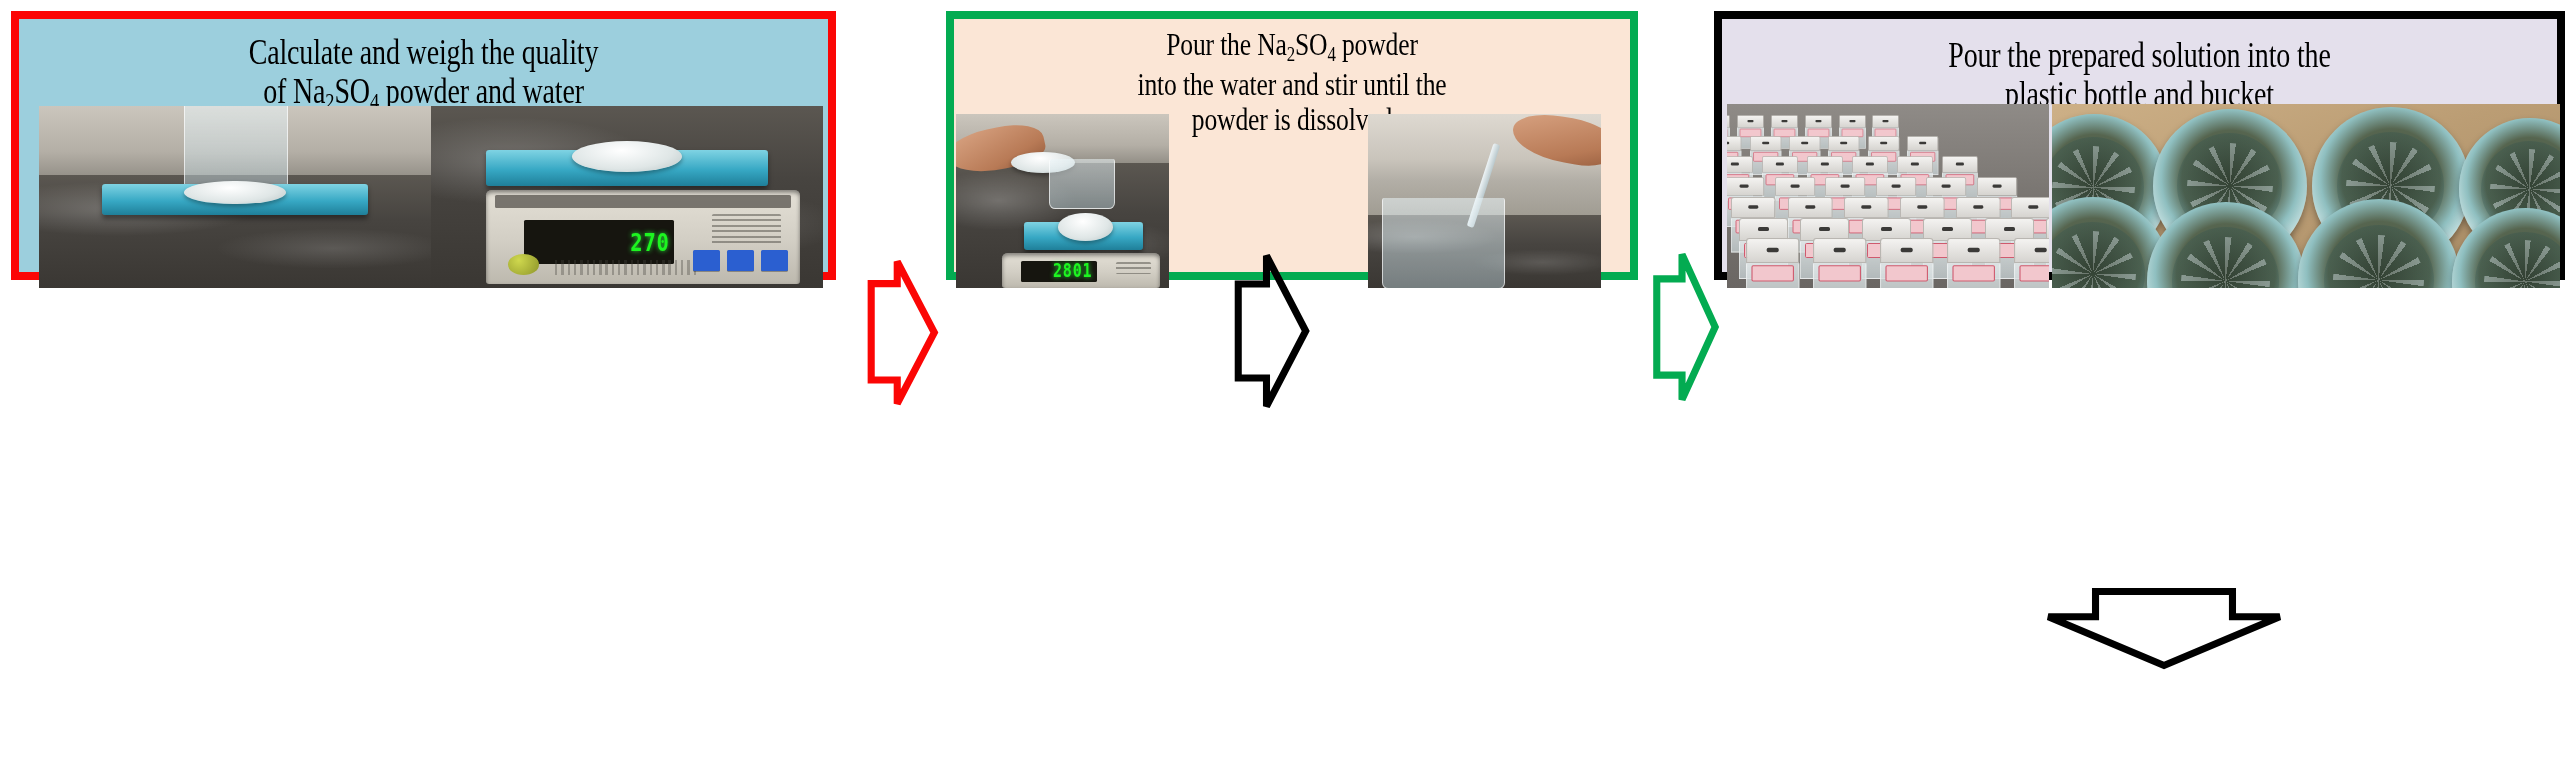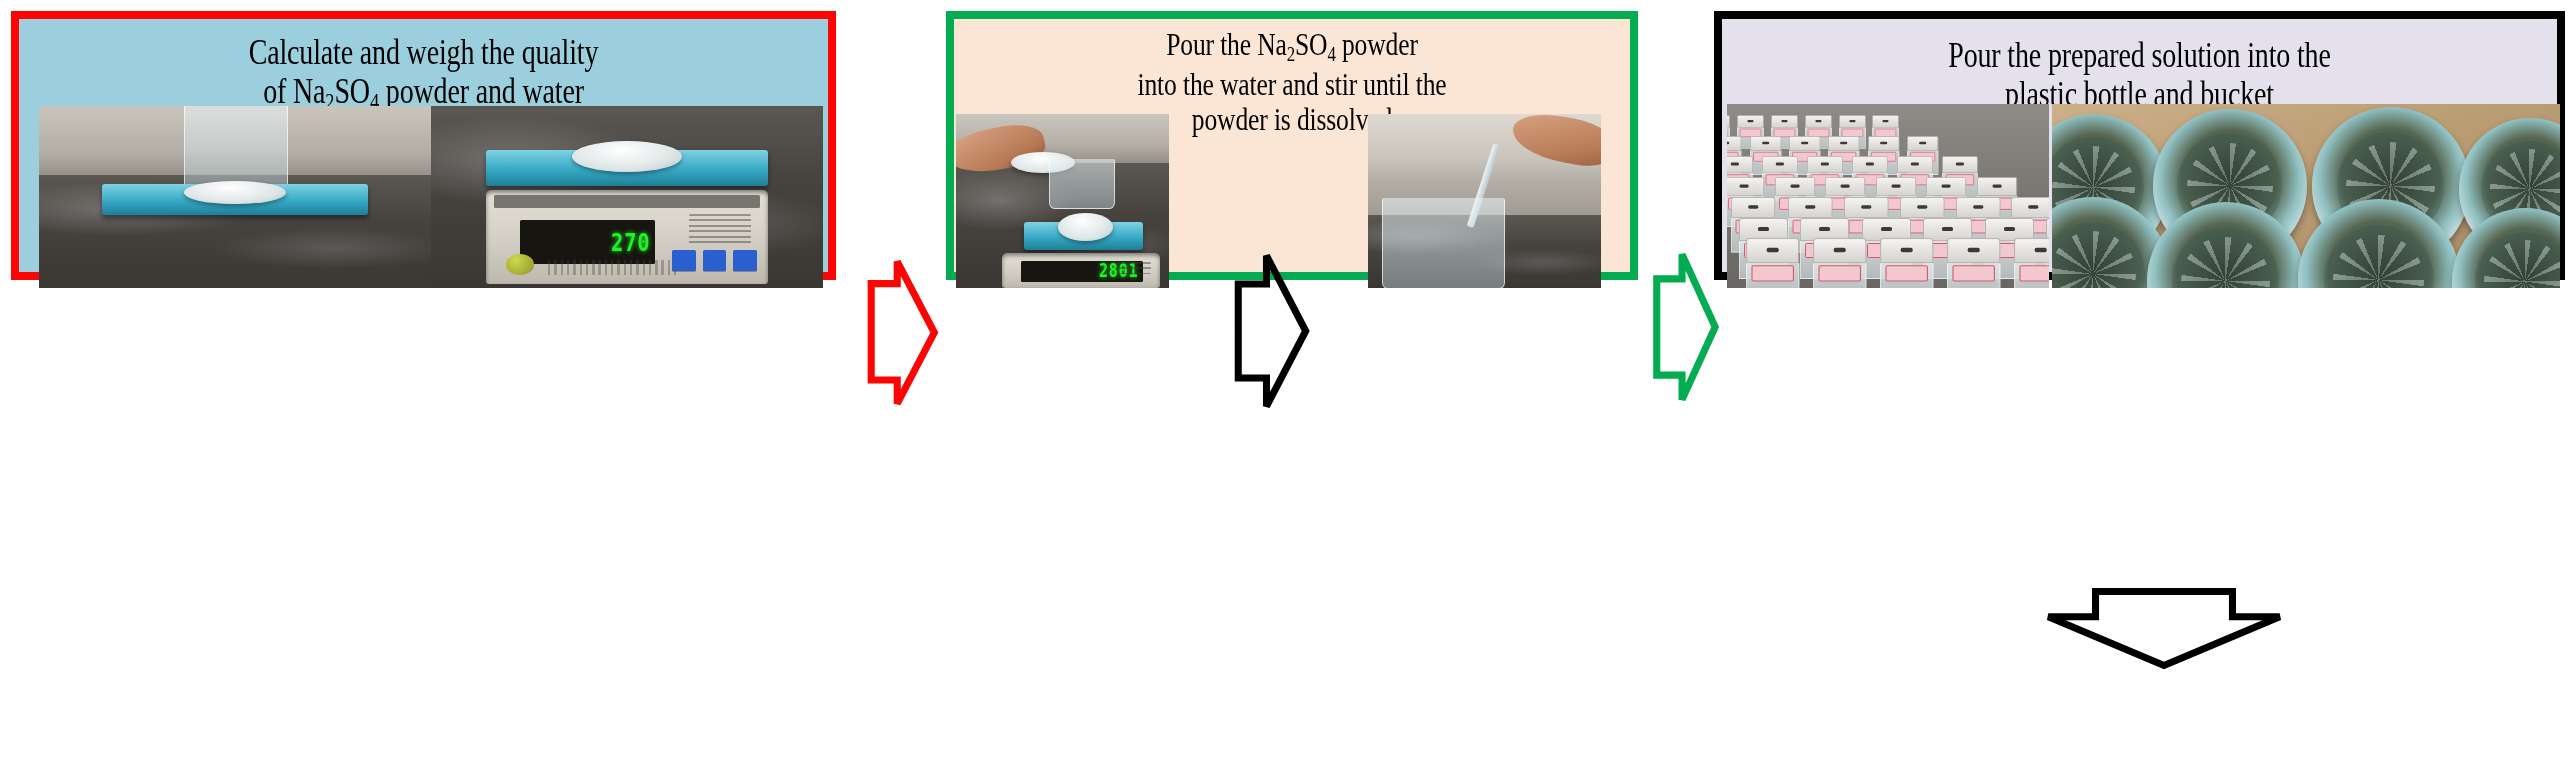--- a/index.html
+++ b/index.html
@@ -153,21 +153,21 @@
           <div class="tray" style="bottom:40%;"></div>
           <div class="dish" style="left:37%;bottom:46%;width:26%;height:13%;"></div>
         </div>
       </div>
 
       <div class="photo">
         <div class="scene">
           <div class="bench" style="height:100%;"></div>
           <div class="tray" style="bottom:56%;height:20%;left:14%;width:72%;"></div>
           <div class="dish" style="left:36%;bottom:64%;width:28%;height:17%;"></div>
-          <div class="scale-body" style="height:52%;">
+          <div class="scale-body" style="height:52%;padding-left:32px;">
             <div class="scale-strip"></div>
             <div class="lcd">
               <span>270</span>
             </div>
             <div class="brandmark"></div>
             <div class="pwrled"></div>
             <div class="scalelabel"></div>
             <div class="btnrow">
                 <i></i>
                 <i></i>
@@ -190,21 +190,21 @@
       <div class="photo" id="p2-a">
         <div class="scene">
           <div class="wallbg" style="height:30%;"></div>
           <div class="bench" style="height:72%;"></div>
           <div class="hand" style="left:-4%;top:8%;width:46%;height:24%;transform:rotate(-12deg);"></div>
           <div class="dish" style="left:26%;top:22%;width:30%;height:12%;"></div>
           <div class="beaker" style="left:44%;top:26%;width:30%;height:28%;"></div>
           <div class="tray" style="bottom:22%;left:32%;width:56%;height:16%;"></div>
           <div class="dish" style="left:48%;bottom:27%;width:26%;height:16%;"></div>
           <div class="scale-body" style="left:22%;bottom:0;width:74%;height:20%;">
-            <div class="lcd" style="top:22%;height:60%;padding-left:46px;">
+            <div class="lcd" style="top:22%;height:60%;">
               <span style="font-size:15px;">2801</span>
             </div>
             <div class="brandmark"></div>
           </div>
         </div>
       </div>
 
       <div class="photo" id="p2-b">
         <div class="scene">
           <div class="wallbg" style="height:62%;

